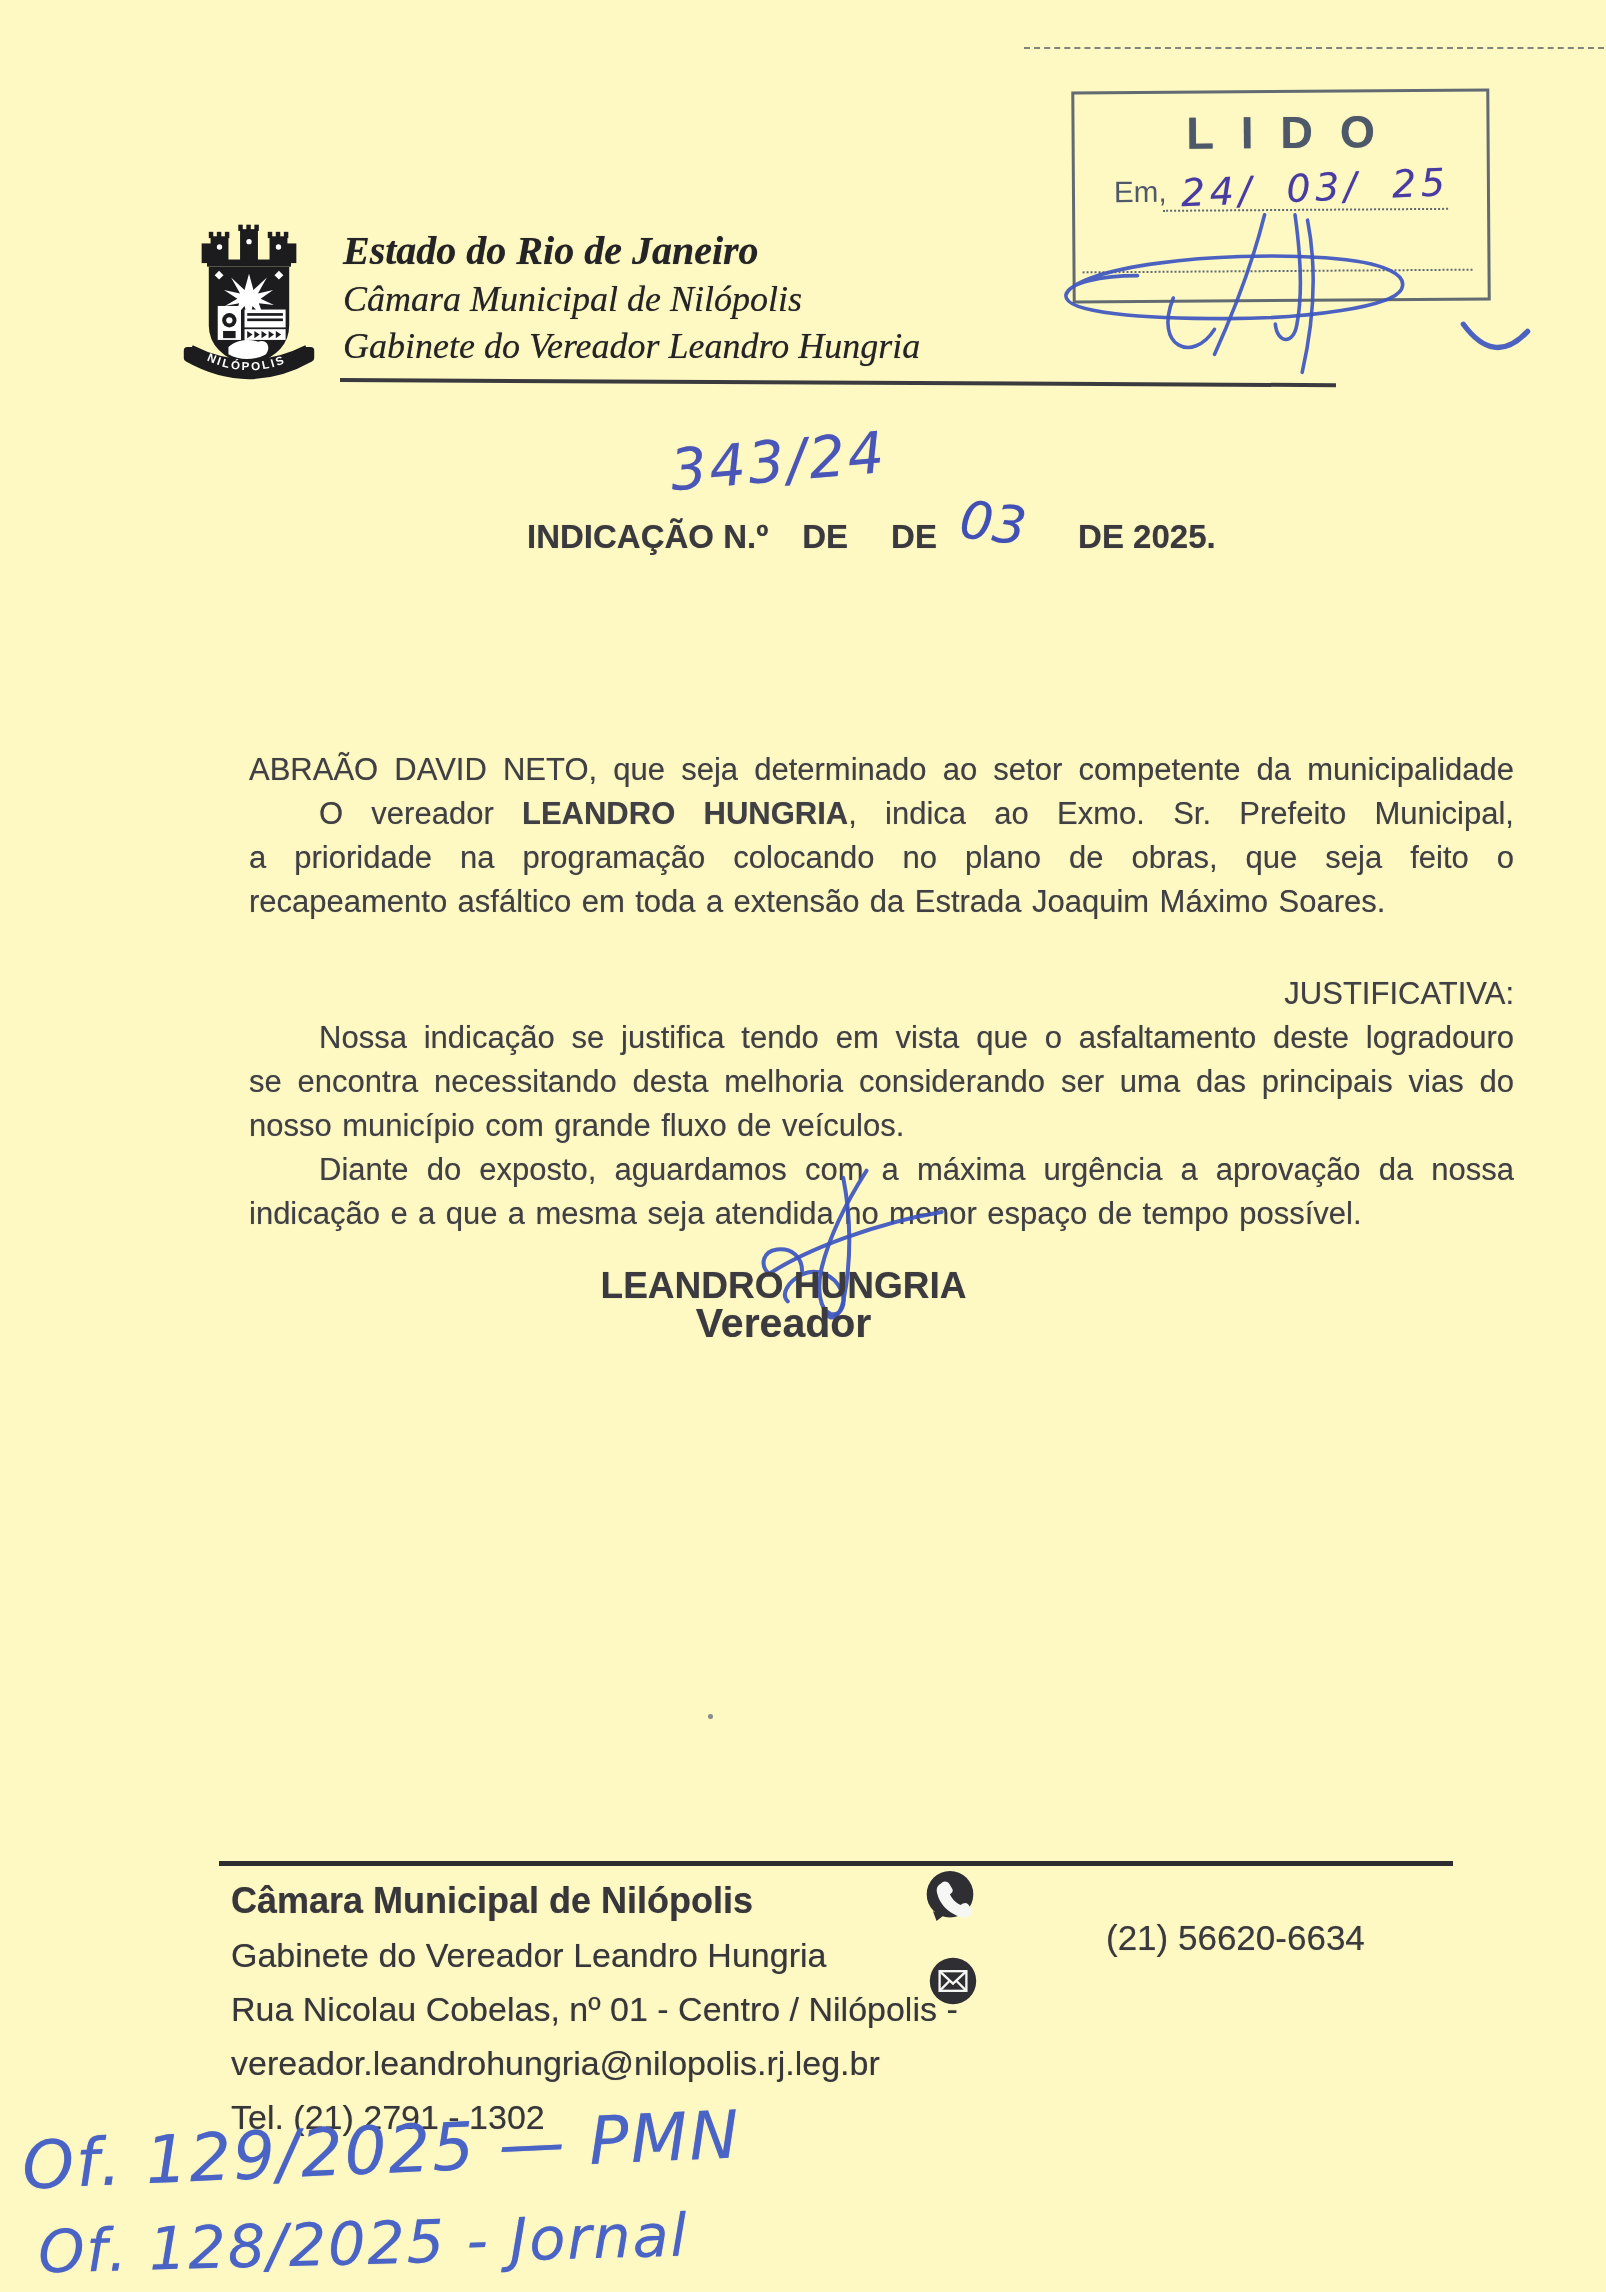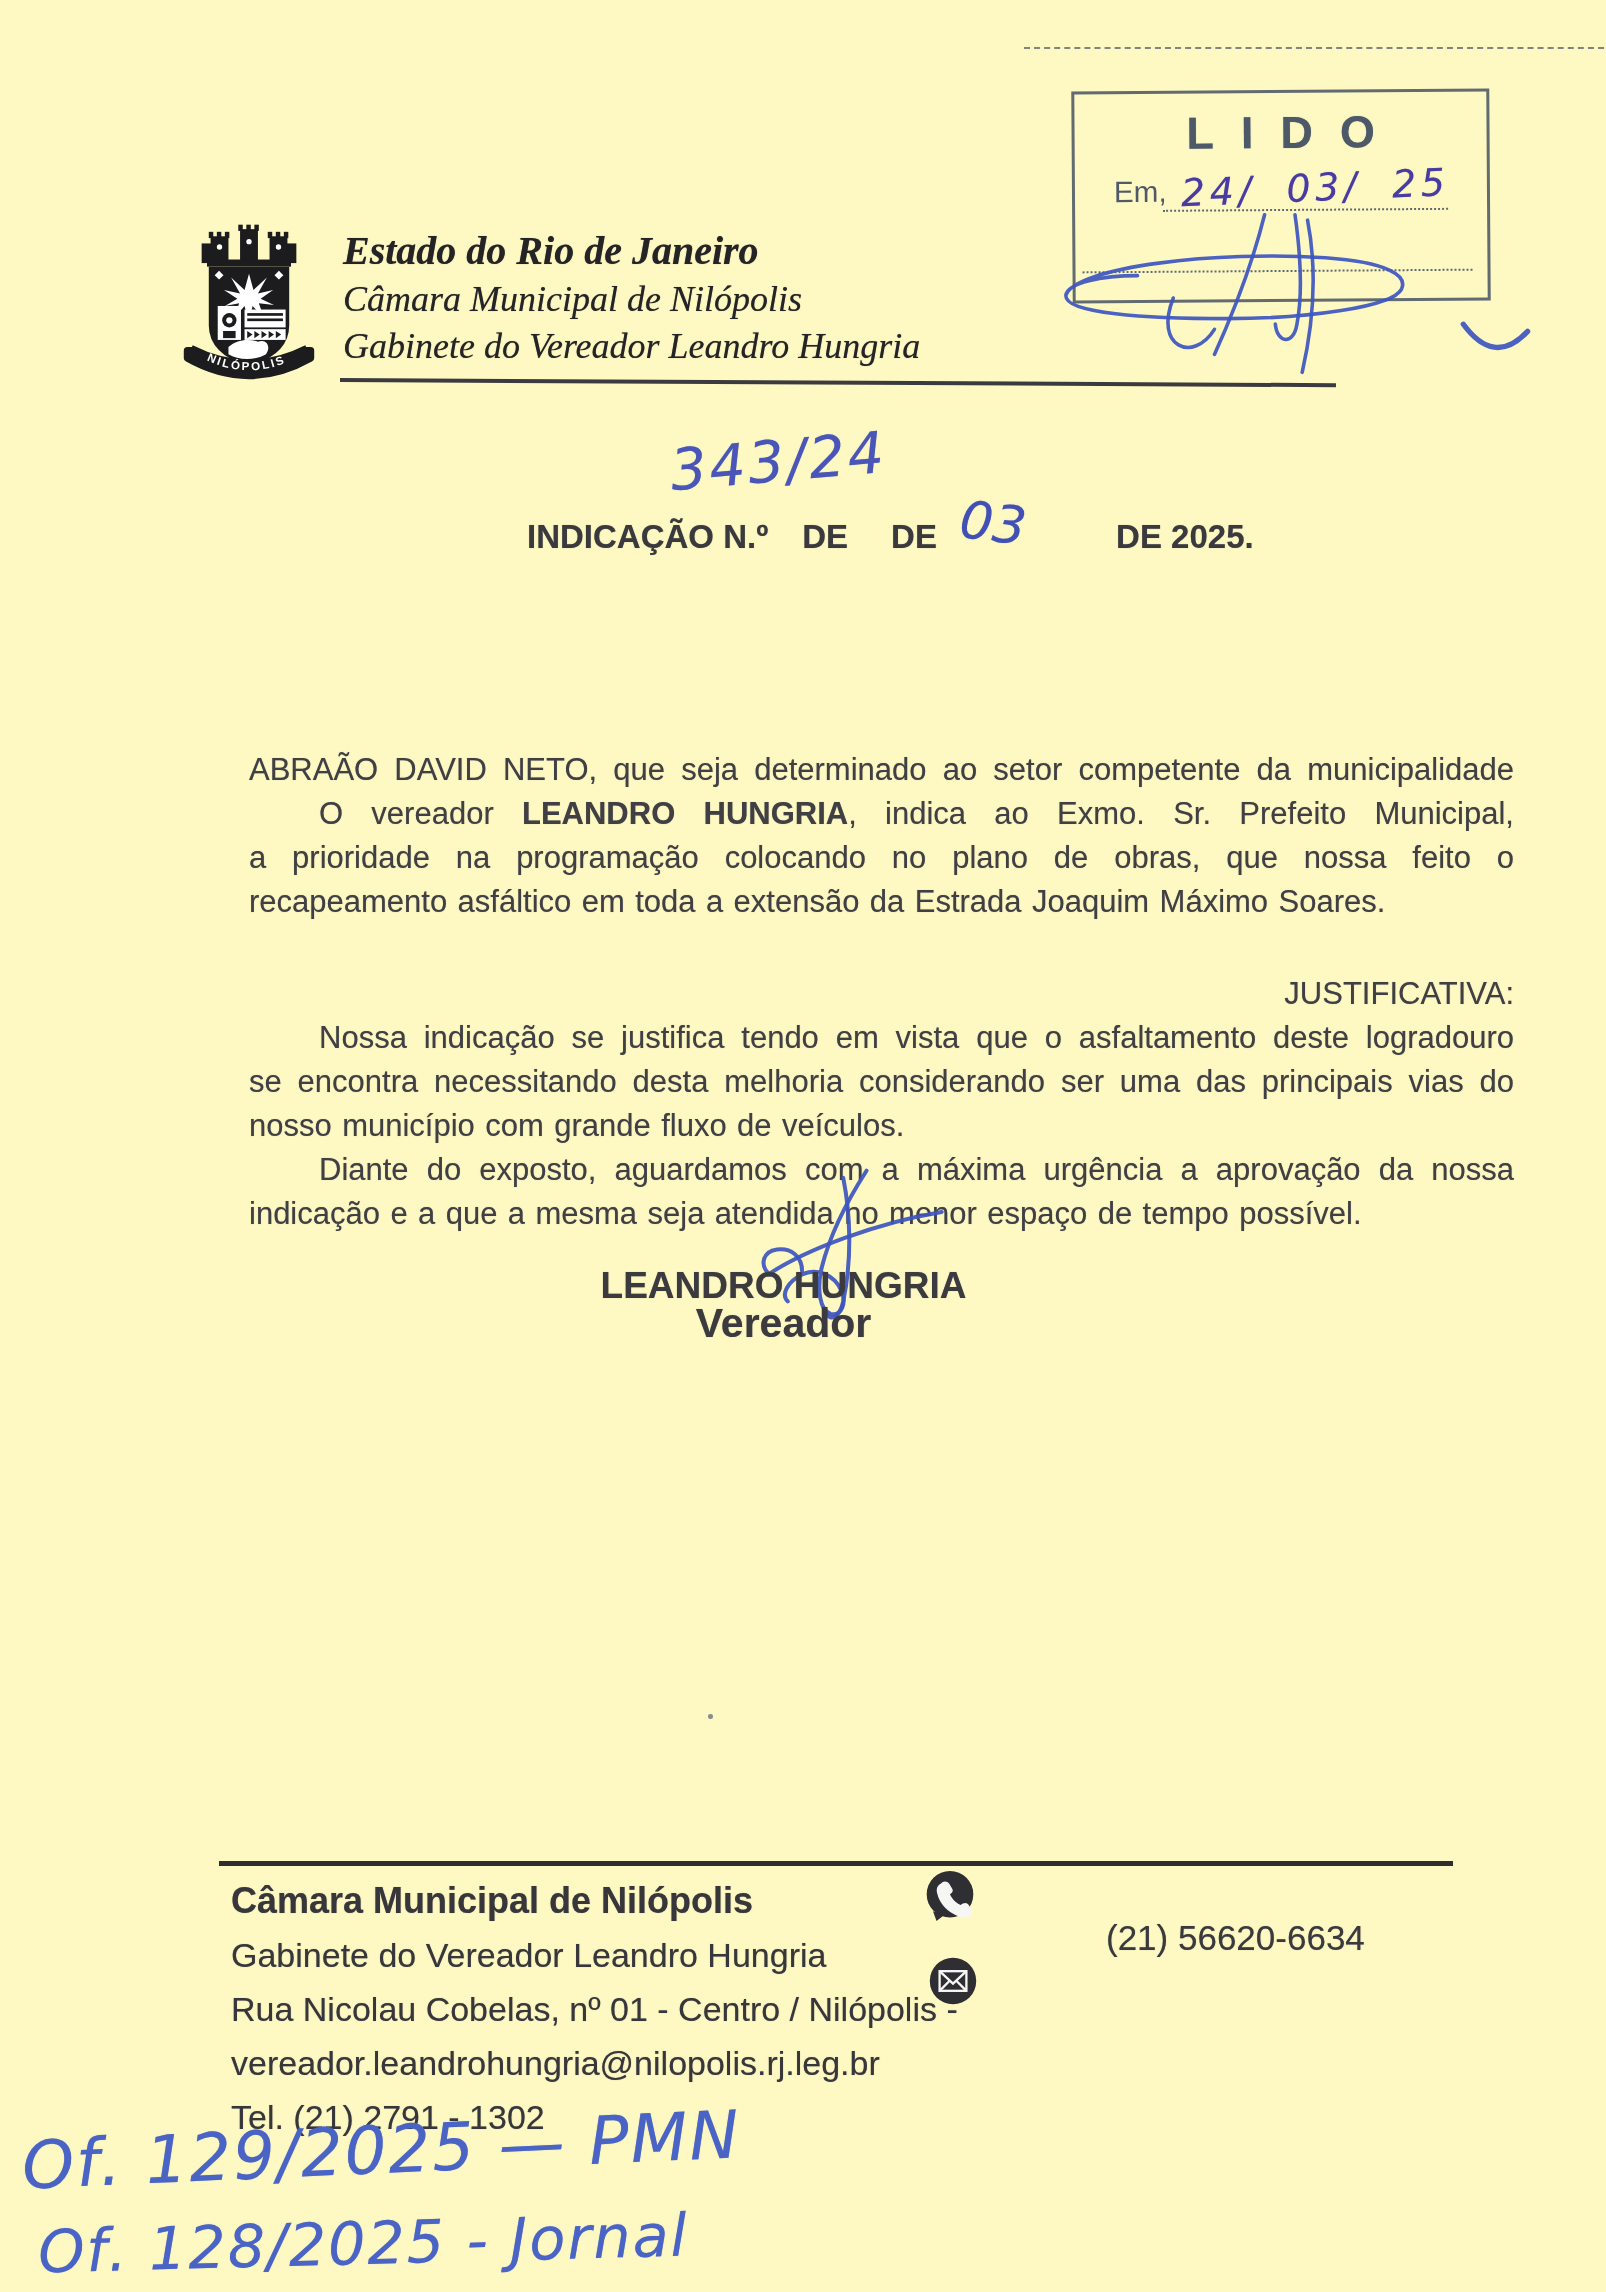--- a/index.html
+++ b/index.html
@@ -36,21 +36,21 @@
             transform:rotate(.3deg);transform-origin:left center;}
 
   
   #case-no{left:670px;top:428px;font-size:57px;color:#4956b8;letter-spacing:2.7px;
            transform:rotate(-5deg);text-shadow:0 0 0.9px rgba(73,86,184,.5);}
   #title-row{left:527px;top:500px;display:flex;align-items:baseline;font-weight:bold;
              font-size:33px;color:#3a3a3e;text-shadow:0 0 0.9px rgba(58,58,62,.5);}
   #title-row .de1{margin-left:34px;} #title-row .de2{margin-left:43px;}
   #title-row .day{margin-left:23px;font-size:52px;font-weight:normal;color:#4150b5;
              transform:translateY(-7.2px) rotate(7deg);text-shadow:0 0 0.9px rgba(65,80,181,.5);}
-  #title-row .suffix{margin-left:90px;text-align:right;}
+  #title-row .suffix{margin-left:52px;text-align:right;}
 
   
   #body-text{left:249px;top:748px;width:1265px;font-size:31px;line-height:44px;
              color:#3f3f44;text-shadow:0 0 0.9px rgba(60,60,64,.45);word-spacing:1.8px;}
   .jline{text-align:justify;text-align-last:justify;}
   .lline{text-align:left;}
   .ind{padding-left:70px;}
   #just-head{text-align:right;margin-top:48px;}
 
   
@@ -167,21 +167,21 @@
     <span>INDICAÇÃO N.º</span>
     <span class="de1">DE</span>
     <span class="de2">DE</span>
     <span class="day hand">03</span>
     <span class="suffix">DE 2025.</span>
   </div>
 
   <div class="abs" id="body-text">
     <div class="jline">ABRAÃO DAVID NETO, que seja determinado ao setor competente da municipalidade</div>
     <div class="jline ind"><span>O vereador </span><b>LEANDRO HUNGRIA</b><span>, indica ao Exmo. Sr. Prefeito Municipal,</span></div>
-    <div class="jline">a prioridade na programação colocando no plano de obras, que nossa feito o</div>
+    <div class="jline">a prioridade na programação colocando no plano de obras, que seja feito o</div>
     <div class="lline">recapeamento asfáltico em toda a extensão da Estrada Joaquim Máximo Soares.</div>
 
     <div id="just-head">JUSTIFICATIVA:</div>
 
     <div class="jline ind">Nossa indicação se justifica tendo em vista que o asfaltamento deste logradouro</div>
     <div class="jline">se encontra necessitando desta melhoria considerando ser uma das principais vias do</div>
     <div class="lline">nosso município com grande fluxo de veículos.</div>
 
     <div class="jline ind">Diante do exposto, aguardamos com a máxima urgência a aprovação da nossa</div>
     <div class="lline">indicação e a que a mesma seja atendida no menor espaço de tempo possível.</div>

